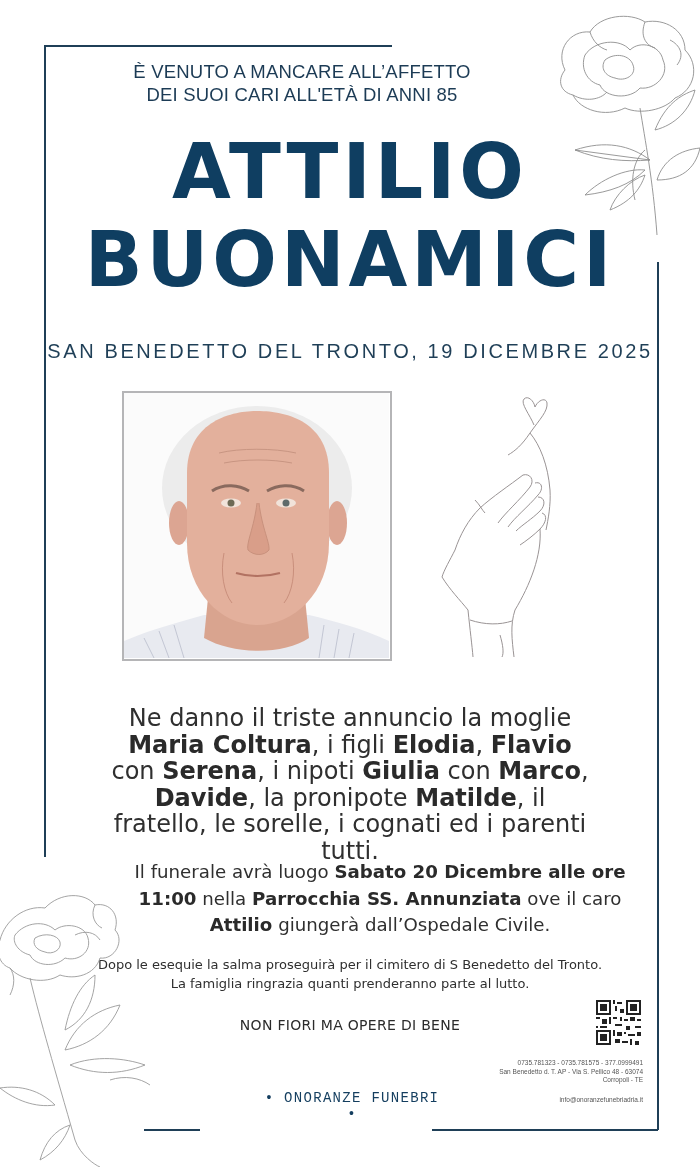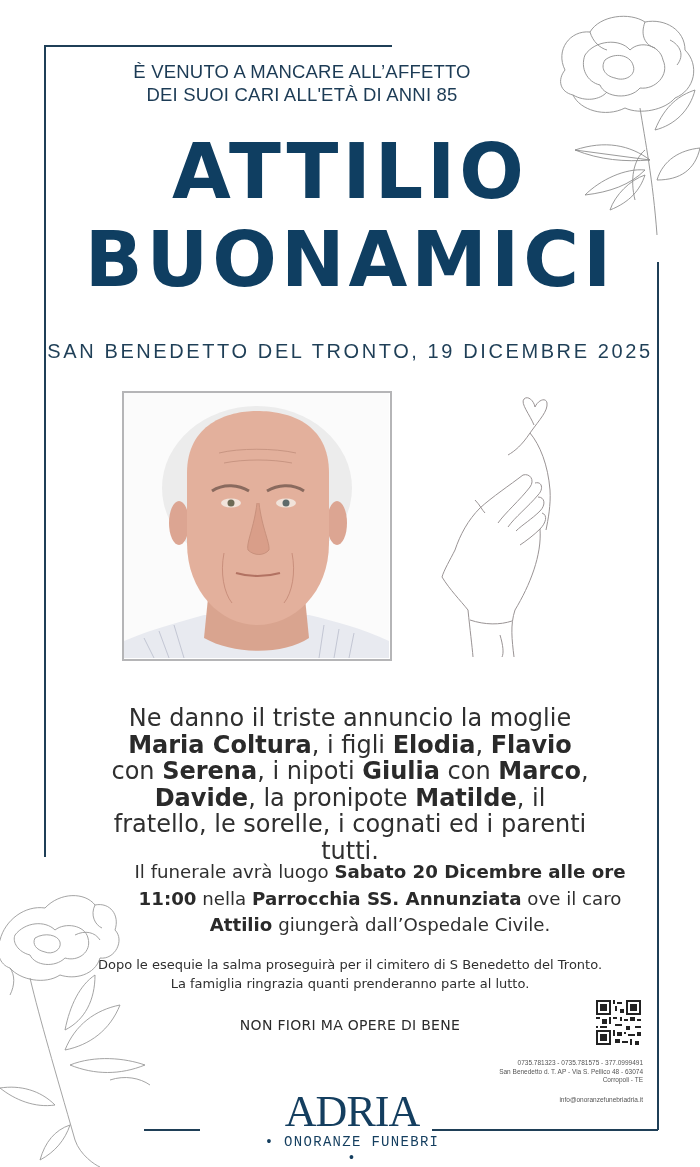--- a/index.html
+++ b/index.html
@@ -198,21 +198,20 @@
 </svg>
 
 <div class="abs" id="contacts">
   <div>0735.781323 - 0735.781575 - 377.0999491</div>
   <div>San Benedetto d. T. AP - Via S. Pellico 48 - 63074</div>
   <div>Corropoli - TE</div>
 </div>
 <div class="abs" id="email">info@onoranzefunebriadria.it</div>
 
 <div class="abs" id="logo">
-  <div id="logo-word">ADRIA</div>
   <div id="logo-tag">• ONORANZE FUNEBRI •</div>
 </div>
 
 <svg class="abs" id="flower-bottom" viewBox="0 0 170 287" fill="none" stroke="#9a9a9a" stroke-width="0.9">
   <path d="M0 60 C5 40 25 25 45 28 C60 12 85 12 95 25 C110 22 120 35 115 50 C125 60 115 80 100 78 C95 95 75 100 60 95 C45 105 20 100 10 88 C0 85 -5 72 0 60Z"></path>
   <path d="M15 55 C25 42 45 40 55 50 C65 42 85 45 88 58 C92 72 78 82 65 78 C55 88 35 86 30 75 C18 72 12 62 15 55Z"></path>
   <path d="M35 58 C45 52 58 55 60 62 C62 70 52 75 45 72 C36 70 32 64 35 58Z"></path>
   <path d="M95 25 C90 35 95 45 102 48"></path>
   <path d="M75 55 C85 50 95 52 100 60"></path>
   <path d="M10 88 C15 95 15 105 10 115"></path>

